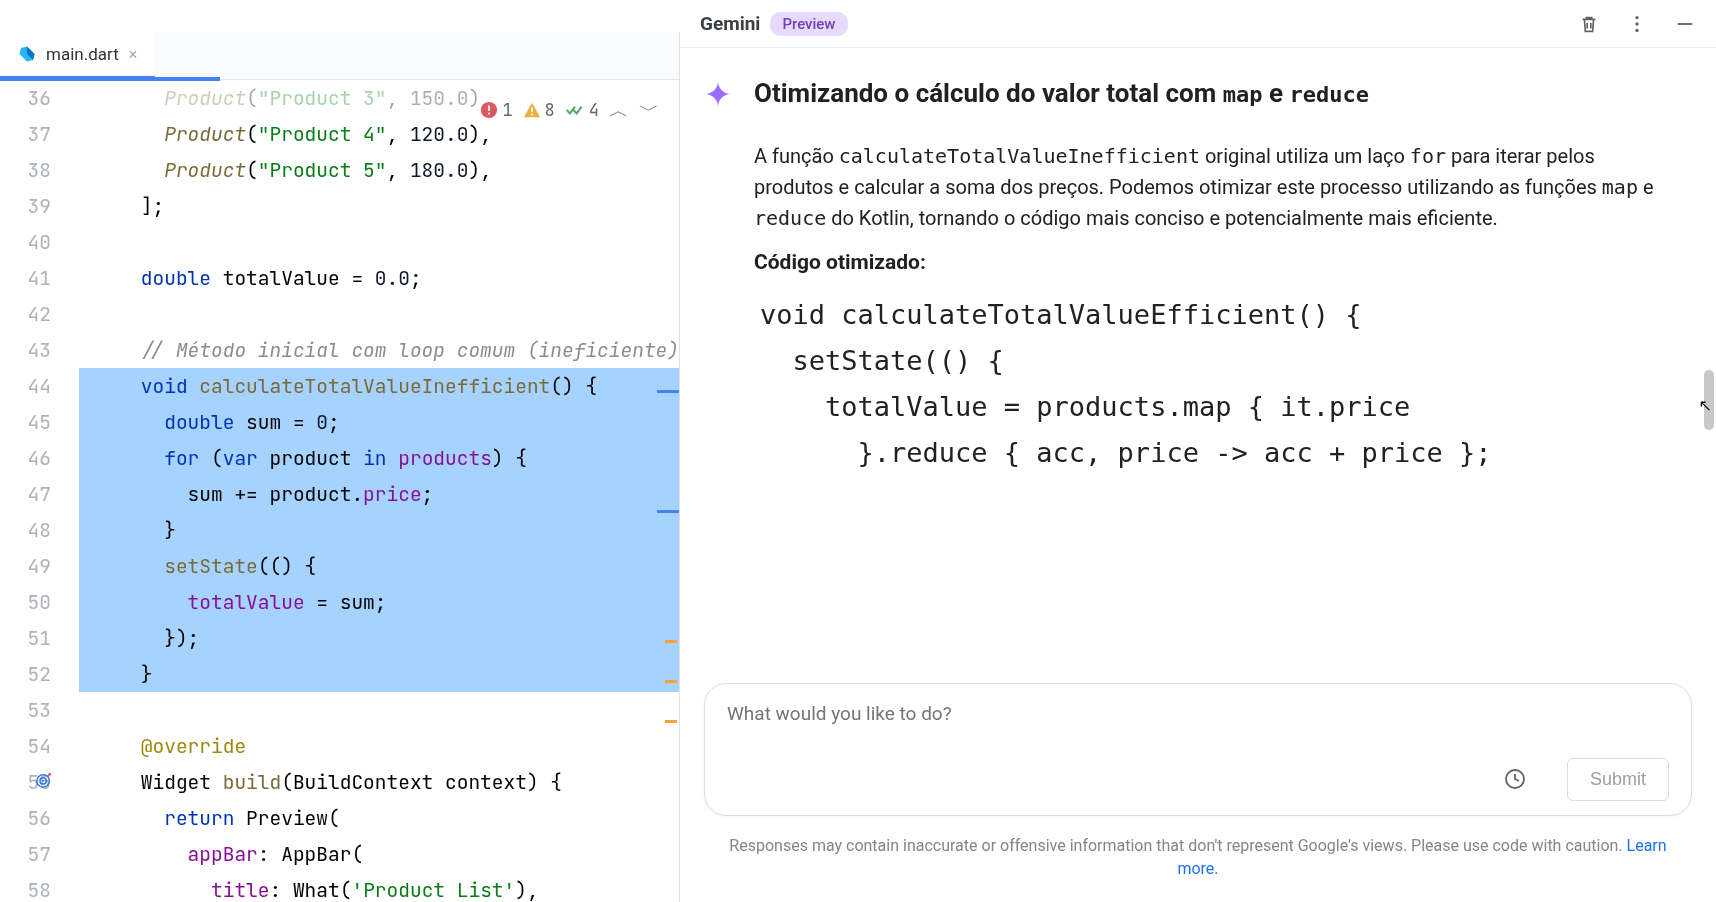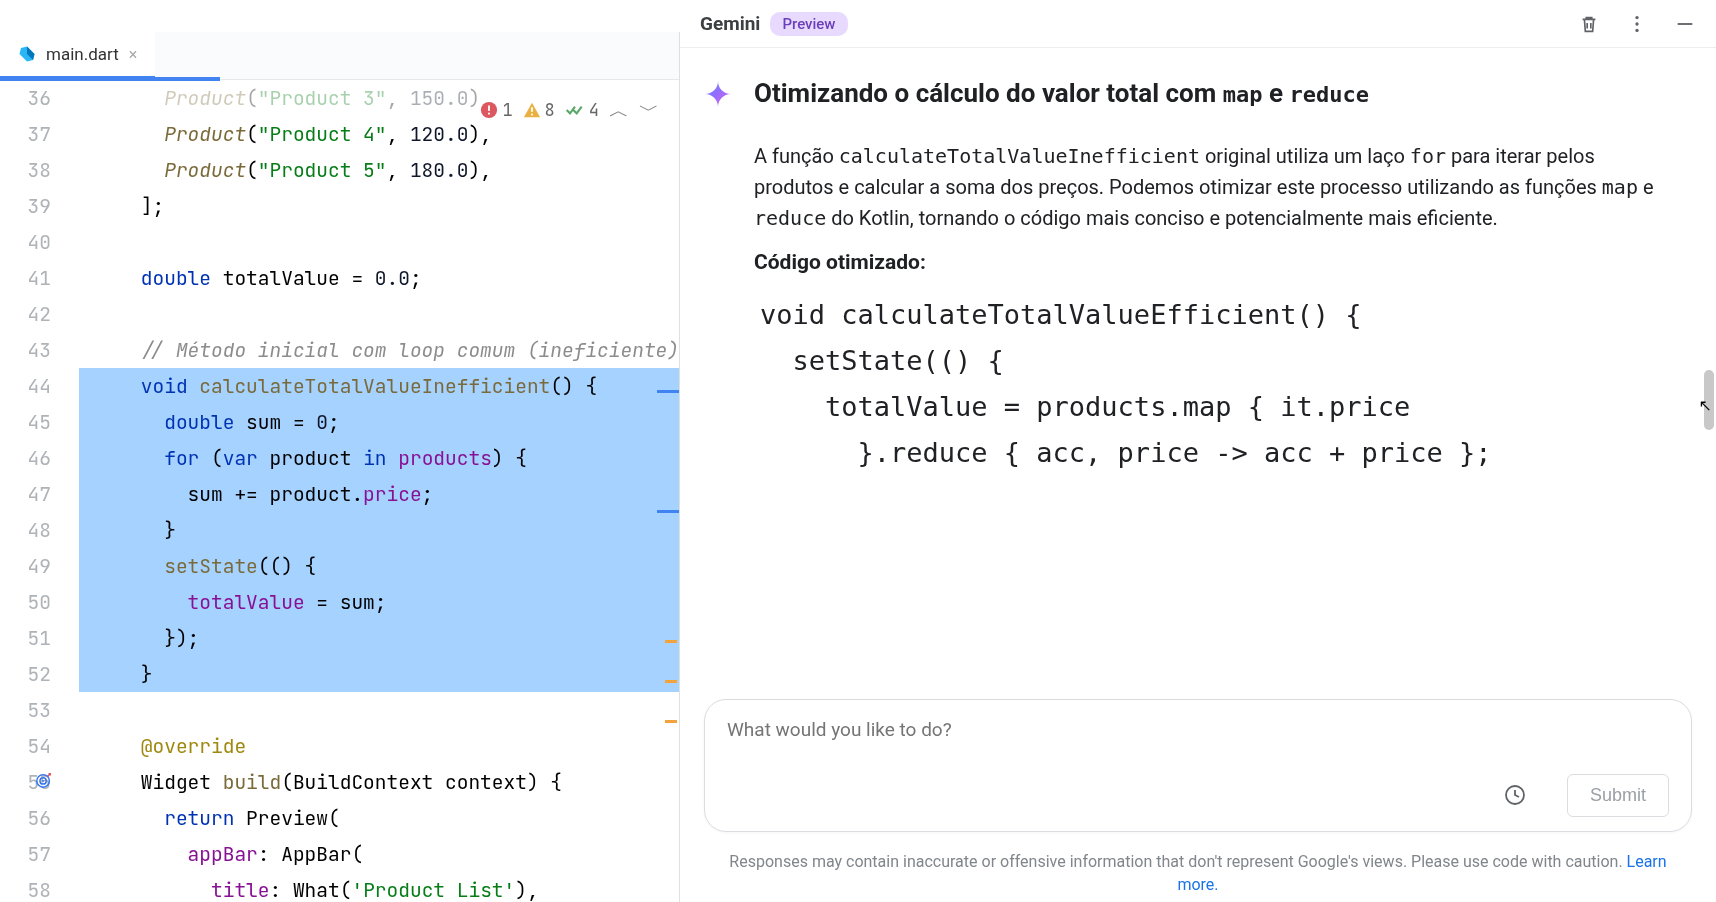--- a/index.html
+++ b/index.html
@@ -71,21 +71,21 @@
 .resp .codeblk { font-family: Menlo, Consolas, monospace; font-size: 27px; line-height: 1.7; white-space: pre; padding-left: 6px; }
 
 
 .input-wrap { margin: 10px 24px 18px; border: 1px solid #dadce0; border-radius: 22px; padding: 18px 22px 14px; box-shadow: 0 1px 3px rgba(0,0,0,0.04); }
 .input-wrap textarea { width: 100%; border: none; outline: none; resize: none; font-size: 19px; color: #5f6368; height: 52px; font-family: inherit; }
 .input-row { display: flex; justify-content: flex-end; align-items: center; gap: 18px; }
 .hist-ic { color: #5f6368; cursor: pointer; }
 .submit-btn { border: 1px solid #dadce0; background: #fff; color: #9aa0a6; padding: 10px 22px; border-radius: 6px; font-size: 18px; cursor: pointer; margin-left: 22px; }
 
 
-.disclaimer { text-align: center; font-size: 16px; color: #80868b; padding: 0 40px 6px; line-height: 1.45; }
+.disclaimer { text-align: center; font-size: 16px; color: #80868b; padding: 0 40px 22px; line-height: 1.45; }
 .disclaimer a { color: #1a73e8; text-decoration: none; }
 
 .scroll-thumb { position: absolute; right: 2px; top: 370px; width: 10px; height: 60px; background: #c8c8c8; border-radius: 5px; }
 .cursor-ptr { position: absolute; right: 4px; top: 396px; font-size: 16px; }
 </style>
 </head>
 <body>
 
 <div class="left-panel">
   <div class="tab-bar">

